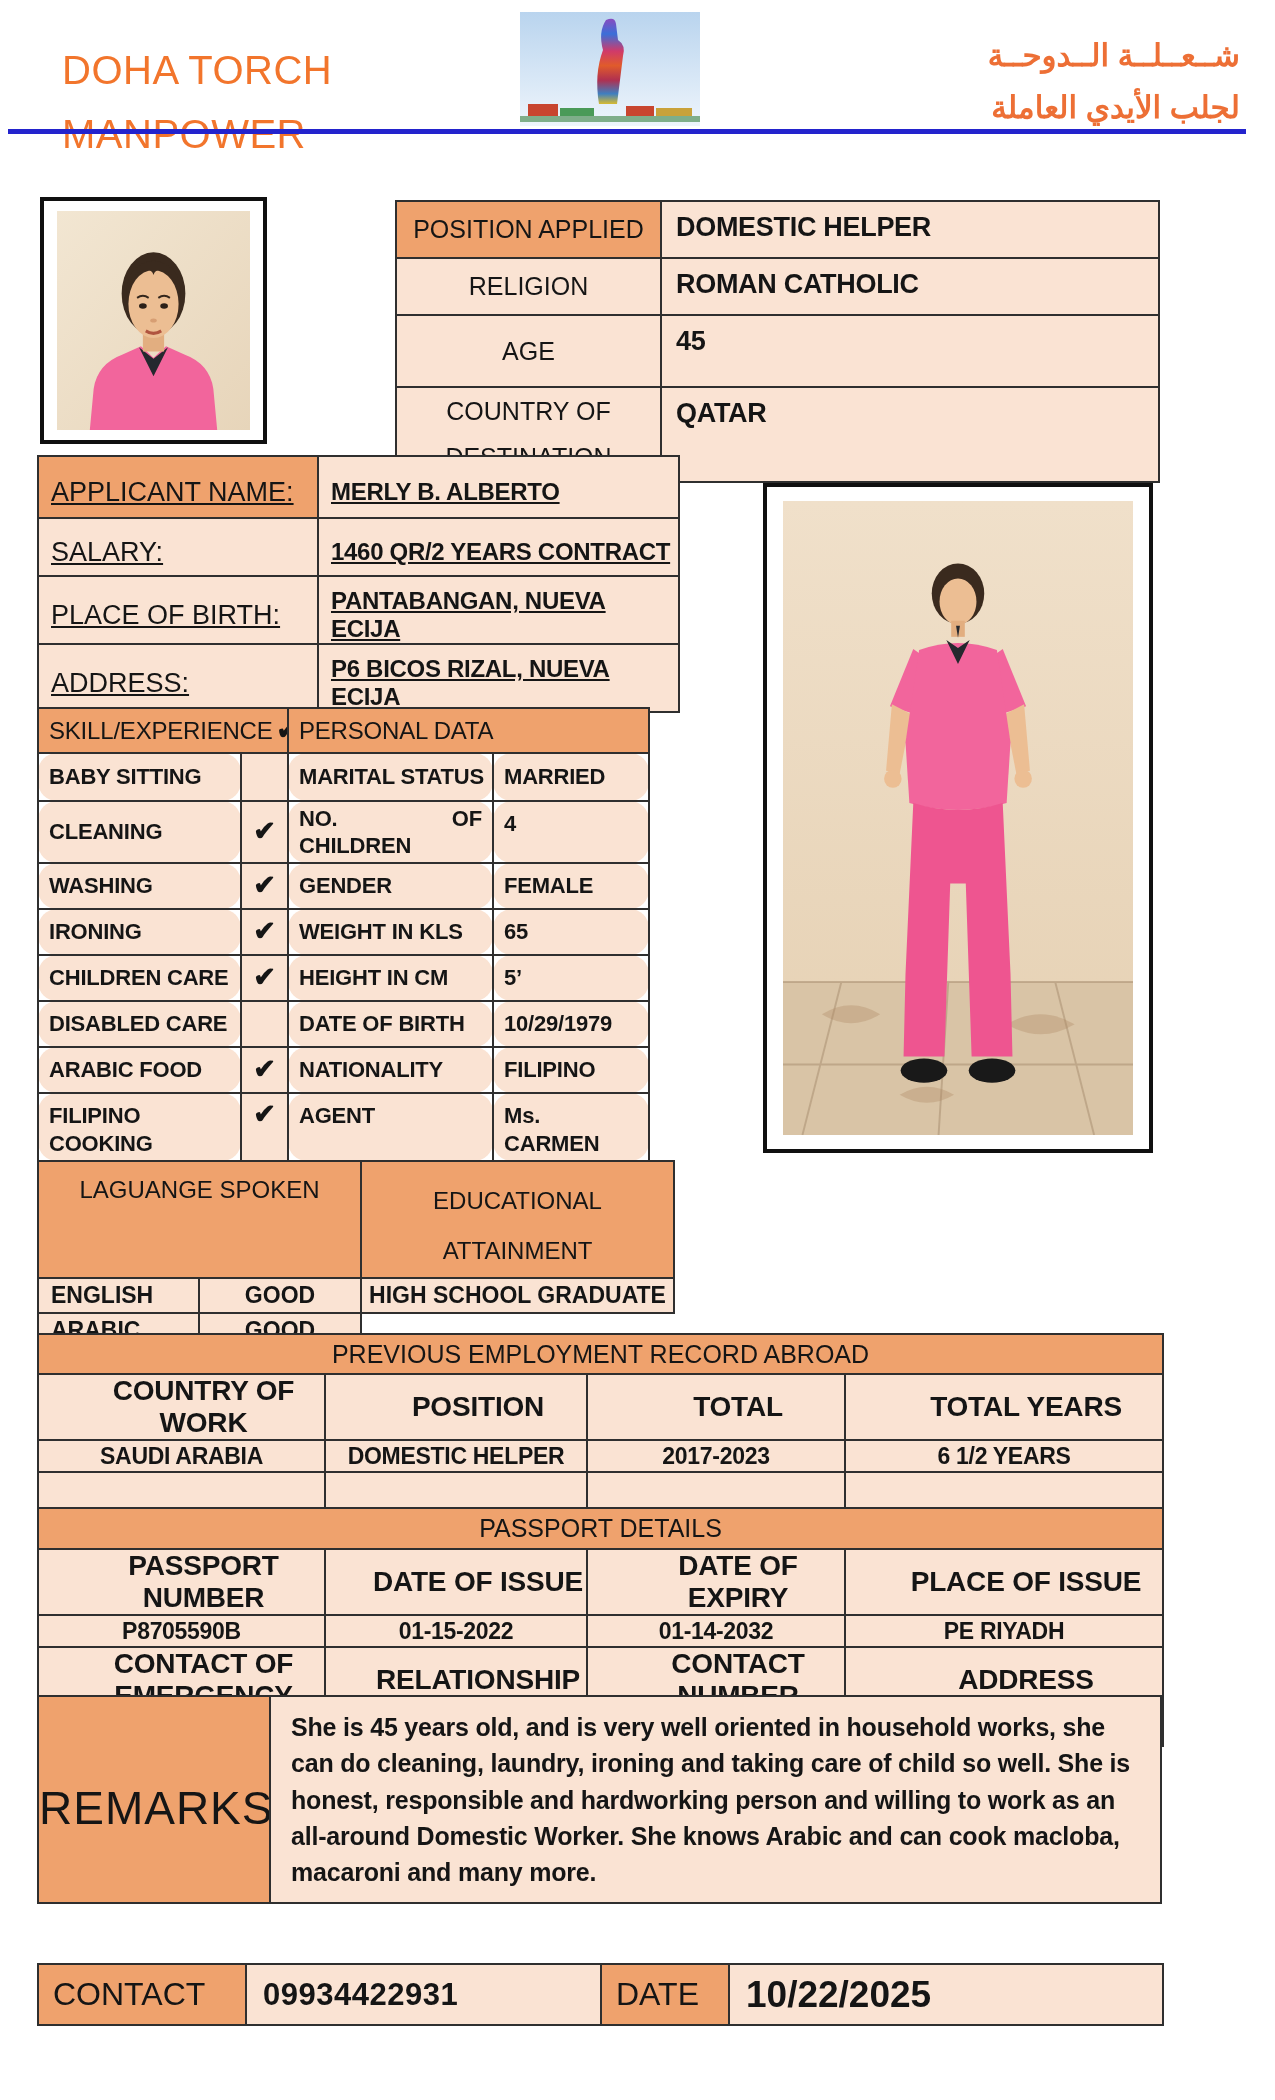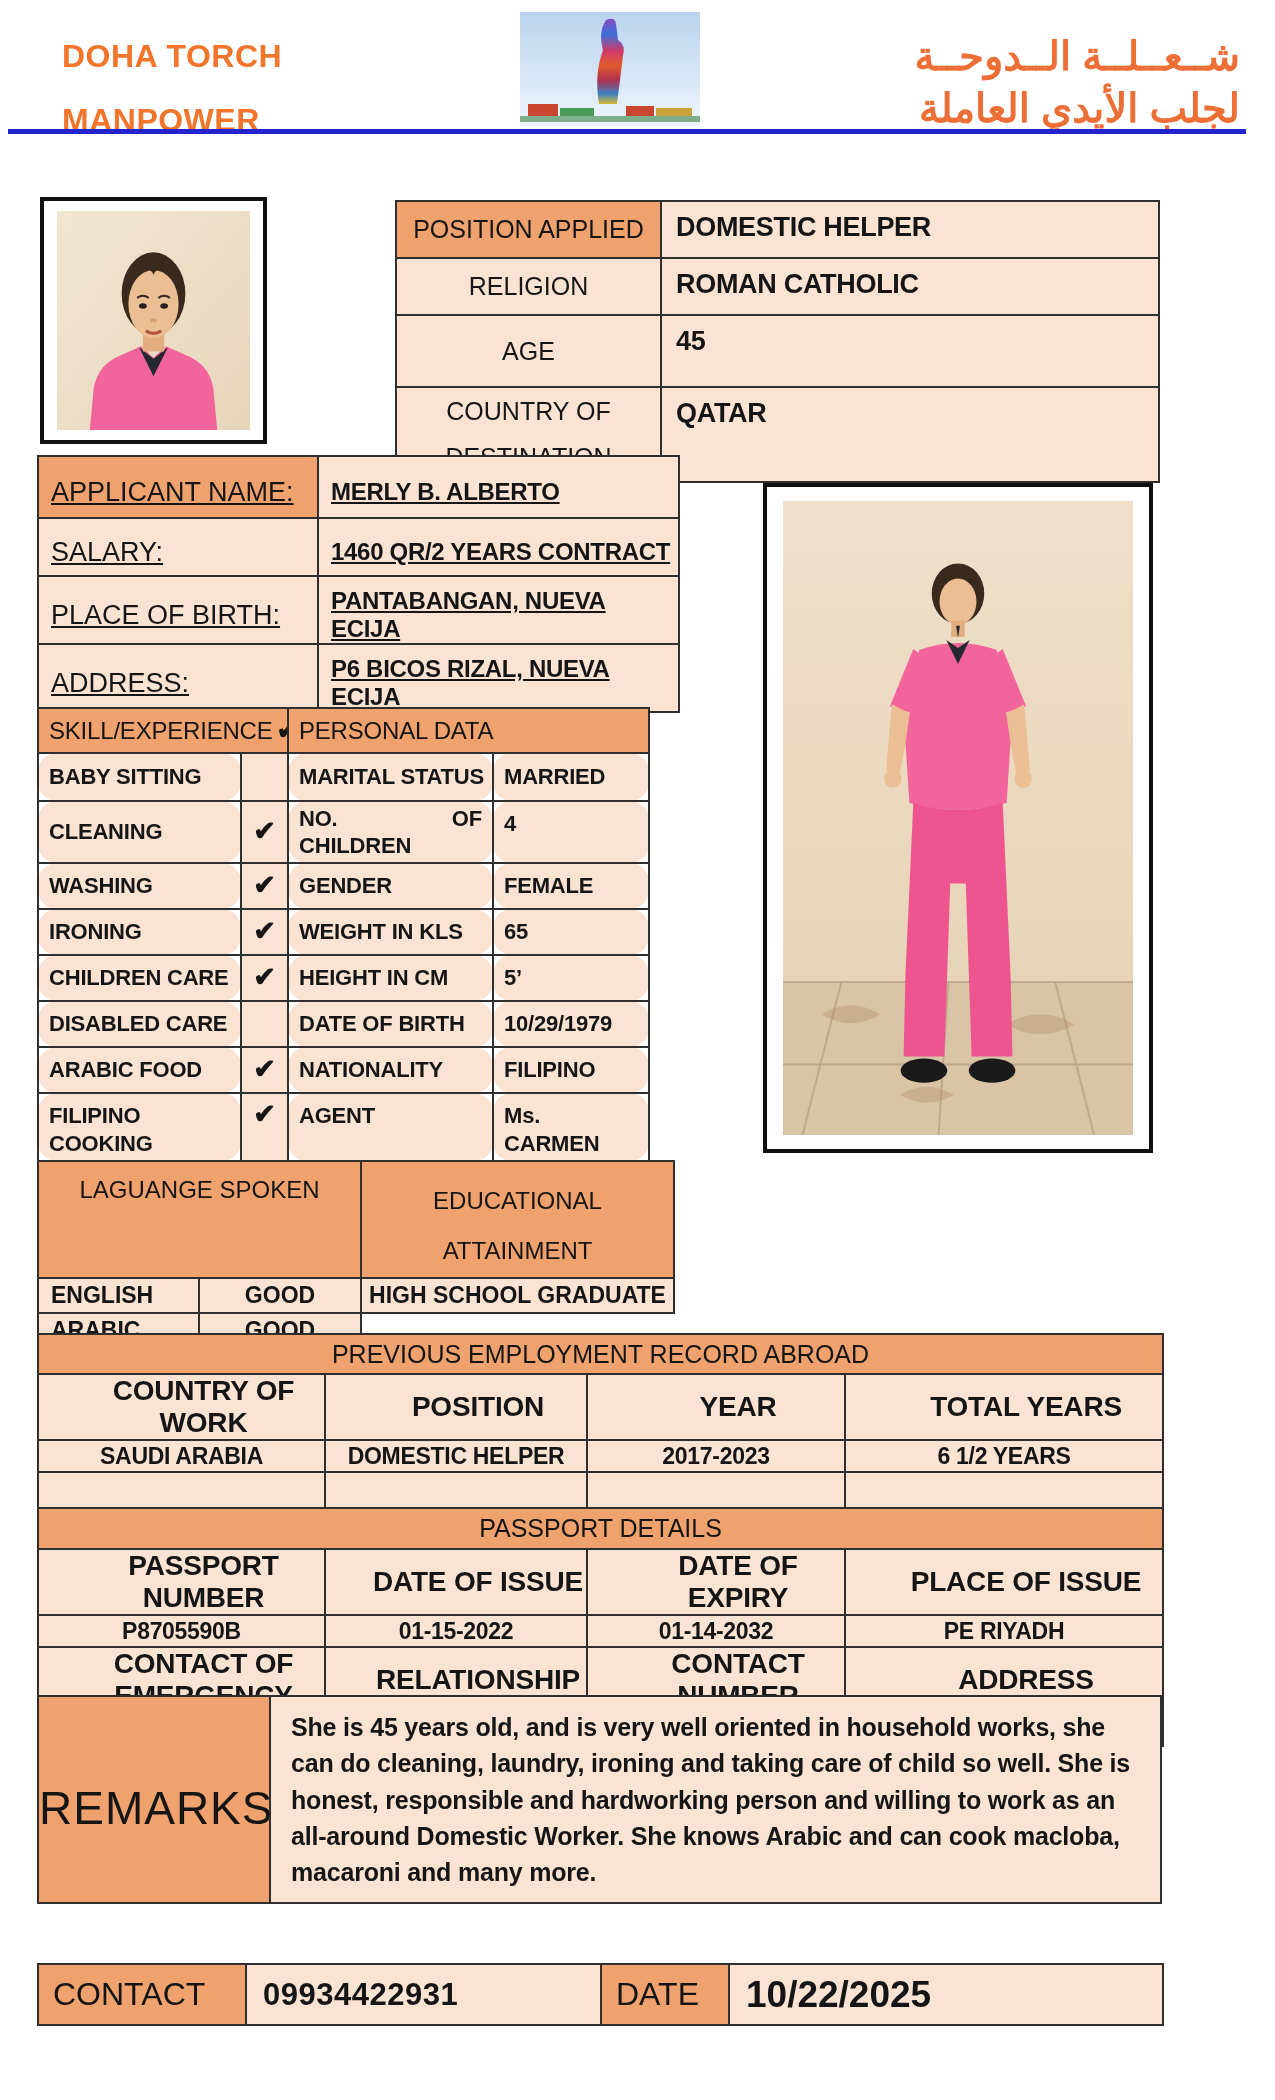--- a/index.html
+++ b/index.html
@@ -9,25 +9,25 @@
     --arabic-orange:#ed6f35;
     --line-blue:#2323cd;
     --border:#2f2f2f;
   }
   *{margin:0;padding:0;box-sizing:border-box;}
   body{background:#ffffff;}
   #page{position:relative;width:1275px;height:2100px;background:#fff;
         font-family:"Liberation Sans",sans-serif;color:#151515;overflow:hidden;}
 
   
-  .company{position:absolute;left:62px;top:24px;color:var(--title-orange);
-           font-weight:700;font-size:32px;line-height:64px;letter-spacing:.5px;}
+  .company{position:absolute;left:62px;top:38px;color:var(--title-orange);
+           font-weight:400;font-size:40px;line-height:64px;letter-spacing:.5px;}
   .logo{position:absolute;left:520px;top:12px;width:180px;height:114px;}
   .arabic{position:absolute;top:30px;right:35px;width:520px;direction:rtl;text-align:right;
-          color:var(--arabic-orange);font-weight:700;font-size:40px;line-height:52px;}
+          color:var(--arabic-orange);font-weight:700;font-size:31px;line-height:52px;}
   .blueline{position:absolute;left:8px;top:129px;width:1238px;height:5px;
             border-top:3px solid var(--line-blue);border-bottom:2px solid var(--line-blue);}
 
   
   .photoframe{position:absolute;border:4px solid #101010;background:#fff;}
   .photo-head{left:40px;top:197px;width:227px;height:247px;padding:10px 13px;}
   .photo-body{left:763px;top:483px;width:390px;height:670px;padding:14px 16px;}
   .photoframe svg{width:100%;height:100%;display:block;}
 
   
@@ -333,21 +333,21 @@
         <col style="width:258px">
         <col style="width:318px">
       </colgroup>
     <tbody>
         <tr style="height:40px">
       <td class="title orange" colspan="4">PREVIOUS EMPLOYMENT RECORD ABROAD</td>
     </tr>
     <tr style="height:33px">
       <td class="h peach">COUNTRY OF WORK</td>
       <td class="h peach">POSITION</td>
-      <td class="h peach">YEAR</td>
+      <td class="h peach">TOTAL</td>
       <td class="h peach">TOTAL YEARS</td>
     </tr>
     <tr style="height:32px">
       <td class="v peach">SAUDI ARABIA</td>
       <td class="v peach">DOMESTIC HELPER</td>
       <td class="v peach">2017-2023</td>
       <td class="v peach">6 1/2 YEARS</td>
     </tr>
     <tr style="height:36px">
       <td class="peach"></td>

